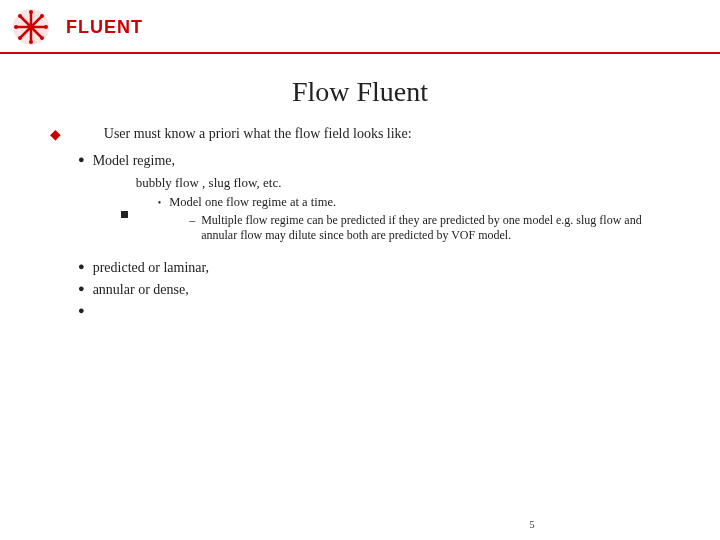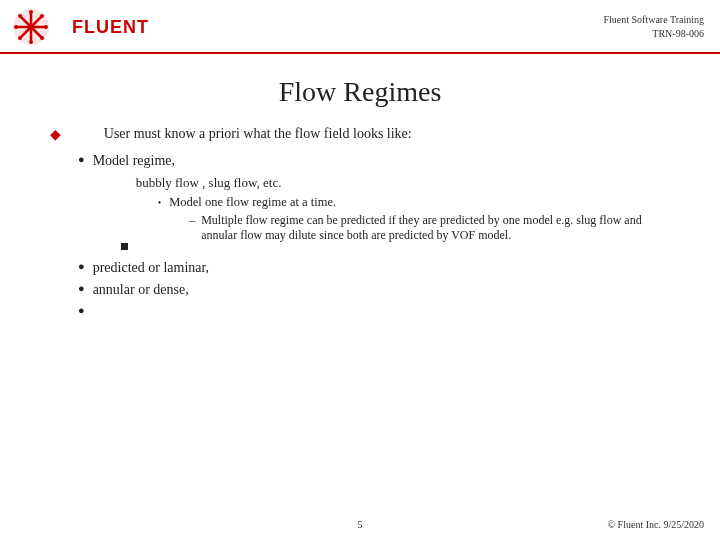--- a/index.html
+++ b/index.html
@@ -19,21 +19,21 @@
       display: flex;
       align-items: center;
       justify-content: space-between;
       padding: 8px 16px 6px 12px;
       border-bottom: 2px solid #c00;
     }
 
     #logo-area {
       display: flex;
       align-items: center;
-      gap: 22px;
+      gap: 16px;
     }
 
     #logo-icon {
       width: 38px;
       height: 38px;
     }
 
     #header-right {
       text-align: right;
       font-size: 10px;
@@ -78,21 +78,21 @@
     }
 
     .level2 {
       padding-left: 28px;
       margin-top: 6px;
       margin-bottom: 4px;
     }
 
     .level2-item {
       display: flex;
-      align-items: flex-end;
+      align-items: center;
       margin-bottom: 4px;
       font-size: 13px;
     }
 
     .bullet-square {
       display: inline-block;
       width: 7px;
       height: 7px;
       background: #222;
       margin-right: 8px;
@@ -188,28 +188,24 @@
       <circle cx="19" cy="34" r="2" fill="#c00"></circle>
       <circle cx="4" cy="19" r="2" fill="#c00"></circle>
       <circle cx="34" cy="19" r="2" fill="#c00"></circle>
       <circle cx="8" cy="8" r="2" fill="#c00"></circle>
       <circle cx="30" cy="30" r="2" fill="#c00"></circle>
       <circle cx="30" cy="8" r="2" fill="#c00"></circle>
       <circle cx="8" cy="30" r="2" fill="#c00"></circle>
     </svg>
     <span style="font-size:18px;font-weight:bold;color:#c00;font-family:Arial,sans-serif;letter-spacing:1px;">FLUENT</span>
   </div>
-  <div id="header-right">
-    <div>Fluent Software Training</div>
-    <div>TRN-98-006</div>
-  </div>
 </div>
 
 <div id="title-section">
-  <h1 id="page-title">Flow Regimes</h1>
+  <h1 id="page-title">Flow Fluent</h1>
 </div>
 
 <div id="main-content">
 
   <div class="level1">
     <span class="bullet-diamond">◆</span>
     <span class="level1-text">User must know a priori what the flow field looks like:</span>
   </div>
 
   <div class="sub-bullets">
@@ -259,14 +255,13 @@
     <div class="sub-bullet-item">
       <span class="bullet-diamond" style="font-size:11px;color:#222;">●</span>
     </div>
 
   </div>
 </div>
 
 <div id="footer">
   <div style="flex:1;"></div>
   <div id="page-number">5</div>
-  <div style="flex:1;text-align:right;">© Fluent Inc.  9/25/2020</div>
 </div>
 
 </body></html>

